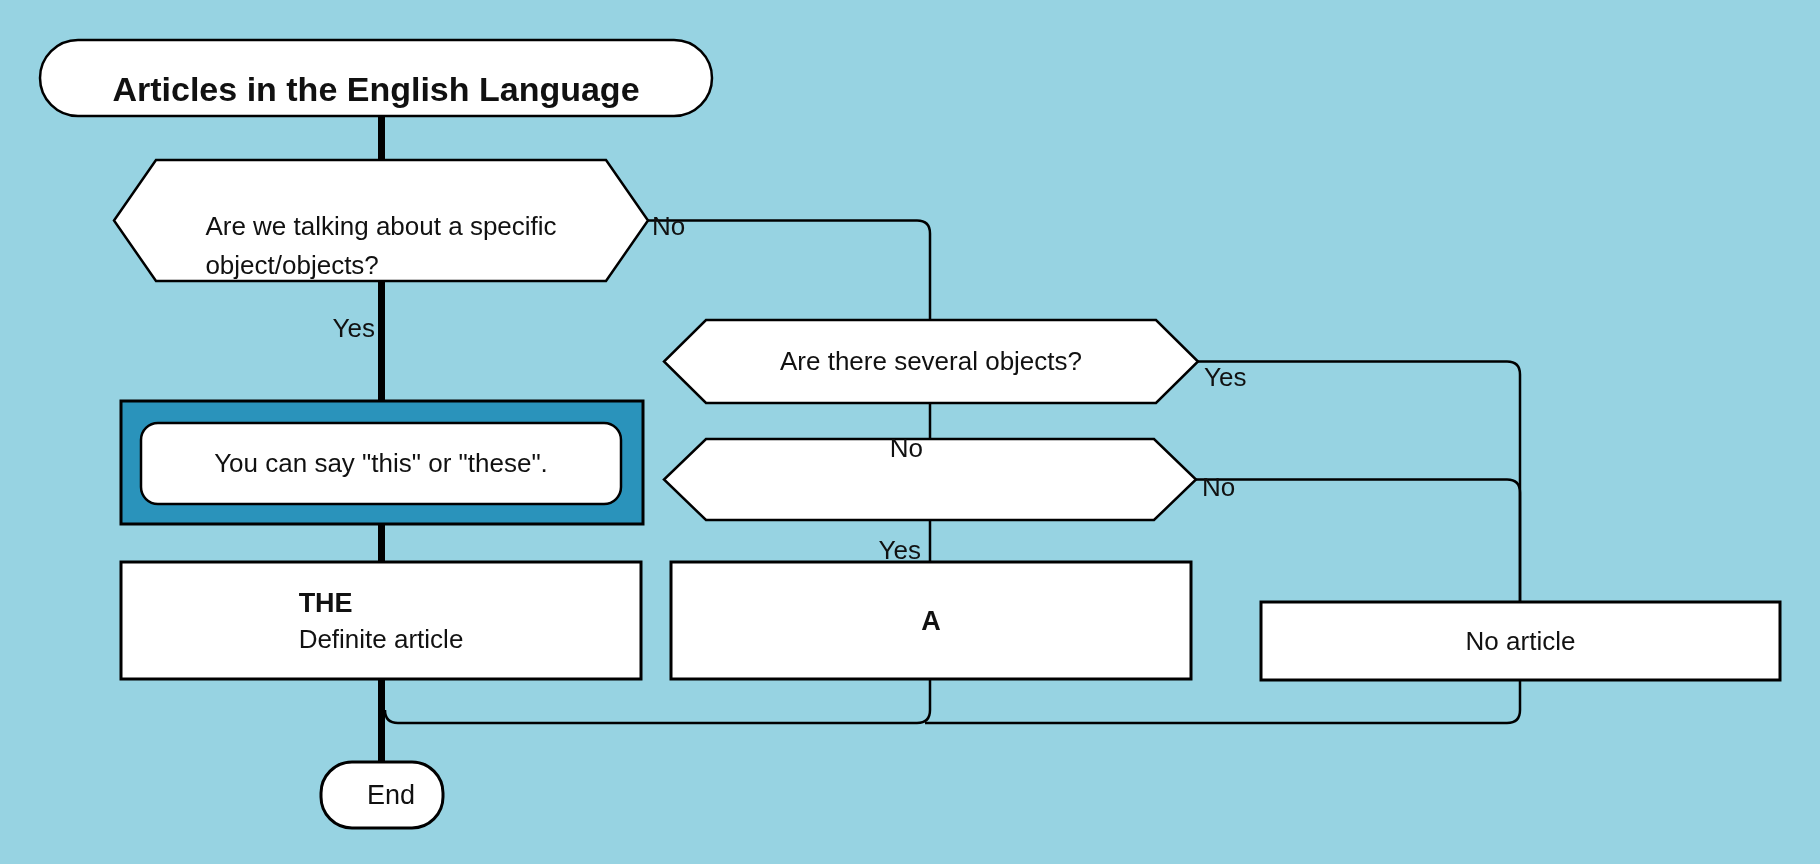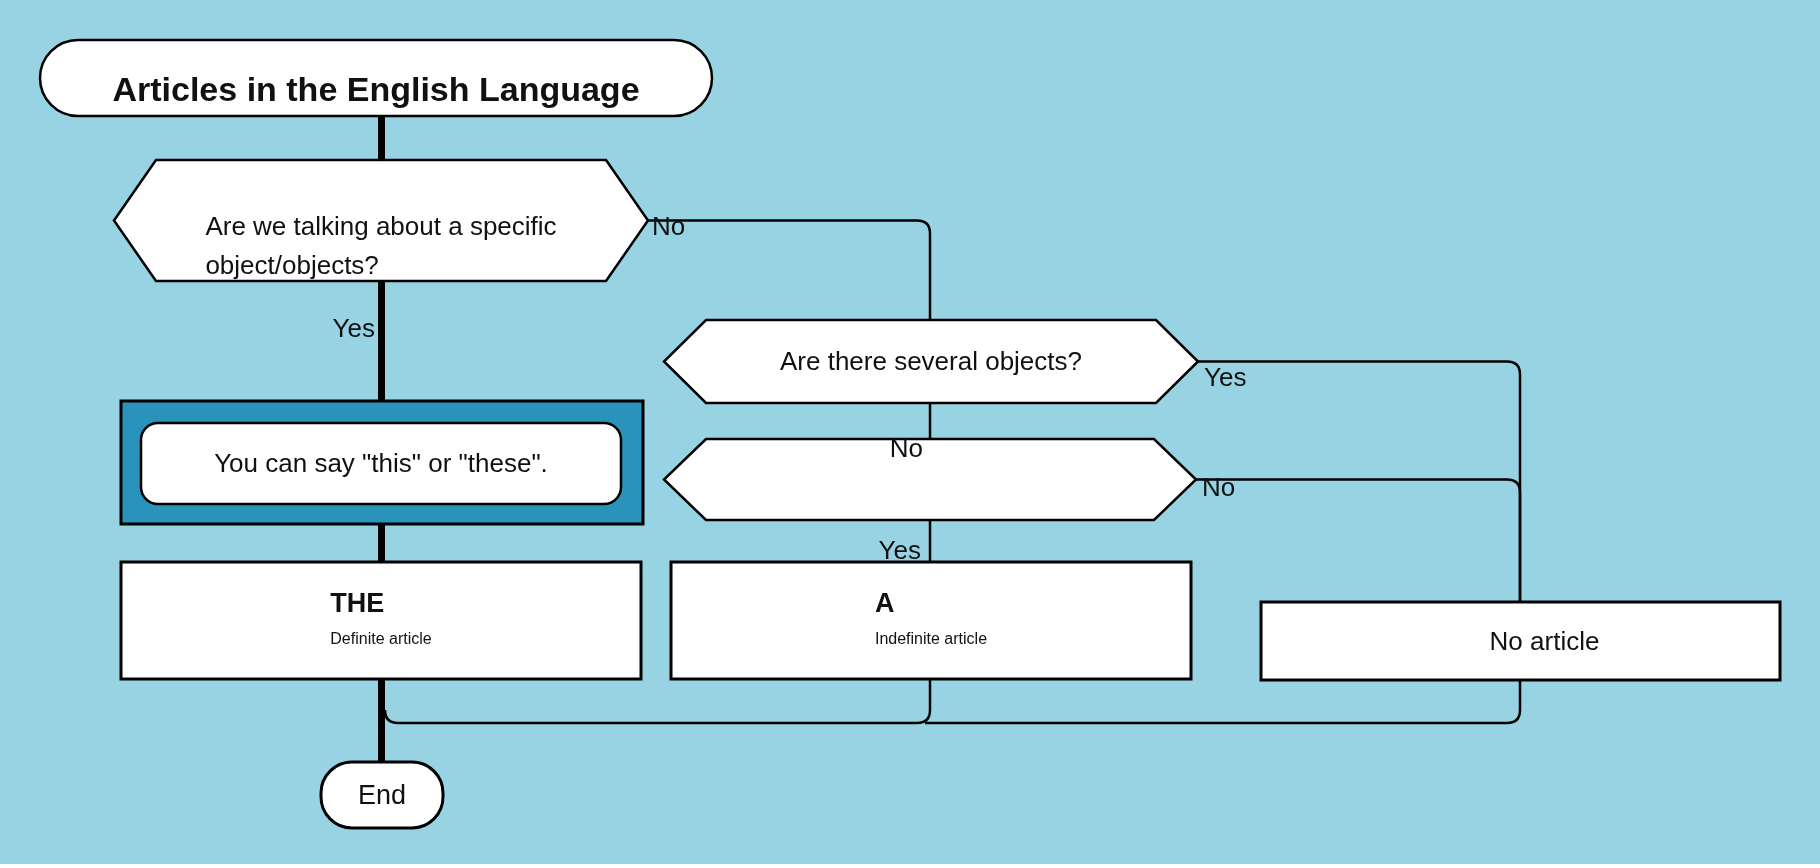--- a/index.html
+++ b/index.html
@@ -18,21 +18,21 @@
     overflow:hidden;
   }
   .canvas{position:relative;width:1820px;height:868px;}
   .canvas svg{position:absolute;left:0;top:0;}
   .overlay{position:absolute;display:flex;align-items:center;justify-content:center;}
   .overlay .inner{text-align:left;}
   .title-text{font-size:34px;font-weight:bold;letter-spacing:0px;}
   .hex-text{font-size:26px;line-height:39px;white-space:pre-line;}
   .plain-text{font-size:26px;}
   .result-label{display:block;font-size:27px;font-weight:bold;line-height:36px;}
-  .result-sublabel{display:block;font-size:16px;line-height:36px;}
+  .result-sublabel{display:block;font-size:26px;line-height:36px;}
   .end-text{font-size:27px;}
   .edge-label{position:absolute;font-size:26px;line-height:27px;white-space:nowrap;margin-top:28px;}
 </style>
 </head>
 <body>
 
 <div class="canvas">
 
   <svg width="1820" height="868" viewBox="0 0 1820 868">
 
@@ -87,29 +87,28 @@
   <div class="overlay" style="left:121px;top:562px;width:520px;height:117px;align-items:center;">
     <div class="inner">
       <span class="result-label">THE</span>
       <span class="result-sublabel">Definite article</span>
     </div>
   </div>
 
   <div class="overlay" style="left:671px;top:562px;width:520px;height:117px;">
     <div class="inner">
       <span class="result-label">A</span>
-      <span class="result-sublabel">Indefinite article</span>
     </div>
   </div>
 
-  <div class="overlay" style="left:1261px;top:602px;width:519px;height:78px;padding-left:24px;">
+  <div class="overlay" style="left:1261px;top:602px;width:519px;height:78px;">
     <span class="plain-text">No article</span>
   </div>
 
-  <div class="overlay" style="left:321px;top:762px;width:122px;height:66px;">
+  <div class="overlay" style="left:321px;top:762px;width:122px;height:66px;padding-left:9px;">
     <span class="end-text">End</span>
   </div>
 
   <span class="edge-label" style="left:652px;top:185px;">No</span>
 
   <span class="edge-label" style="right:1445px;top:287px;">Yes</span>
 
   <span class="edge-label" style="left:1204px;top:336px;">Yes</span>
 
   <span class="edge-label" style="right:897px;top:407px;">No</span>

